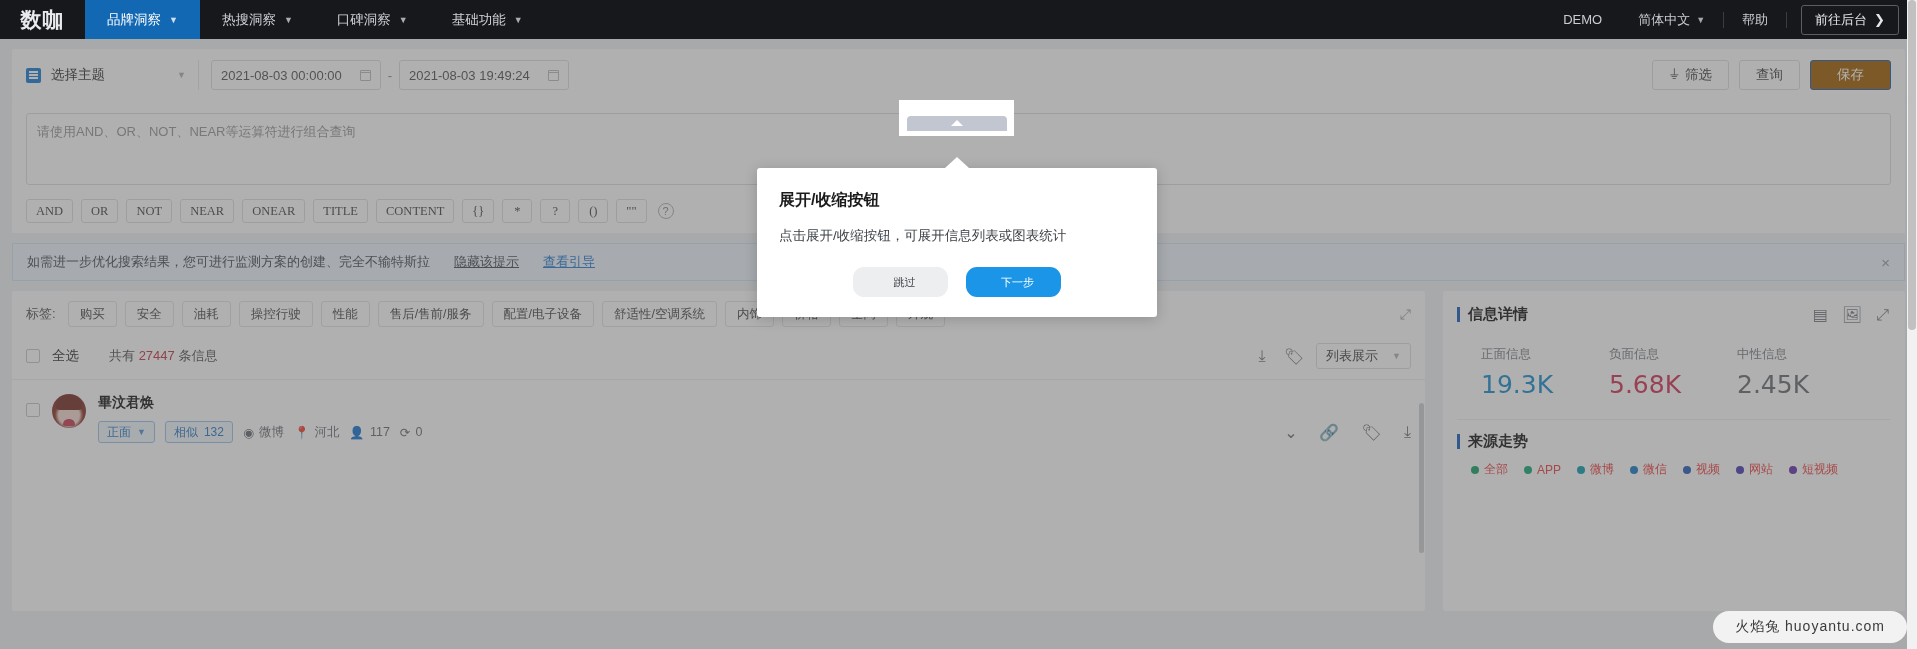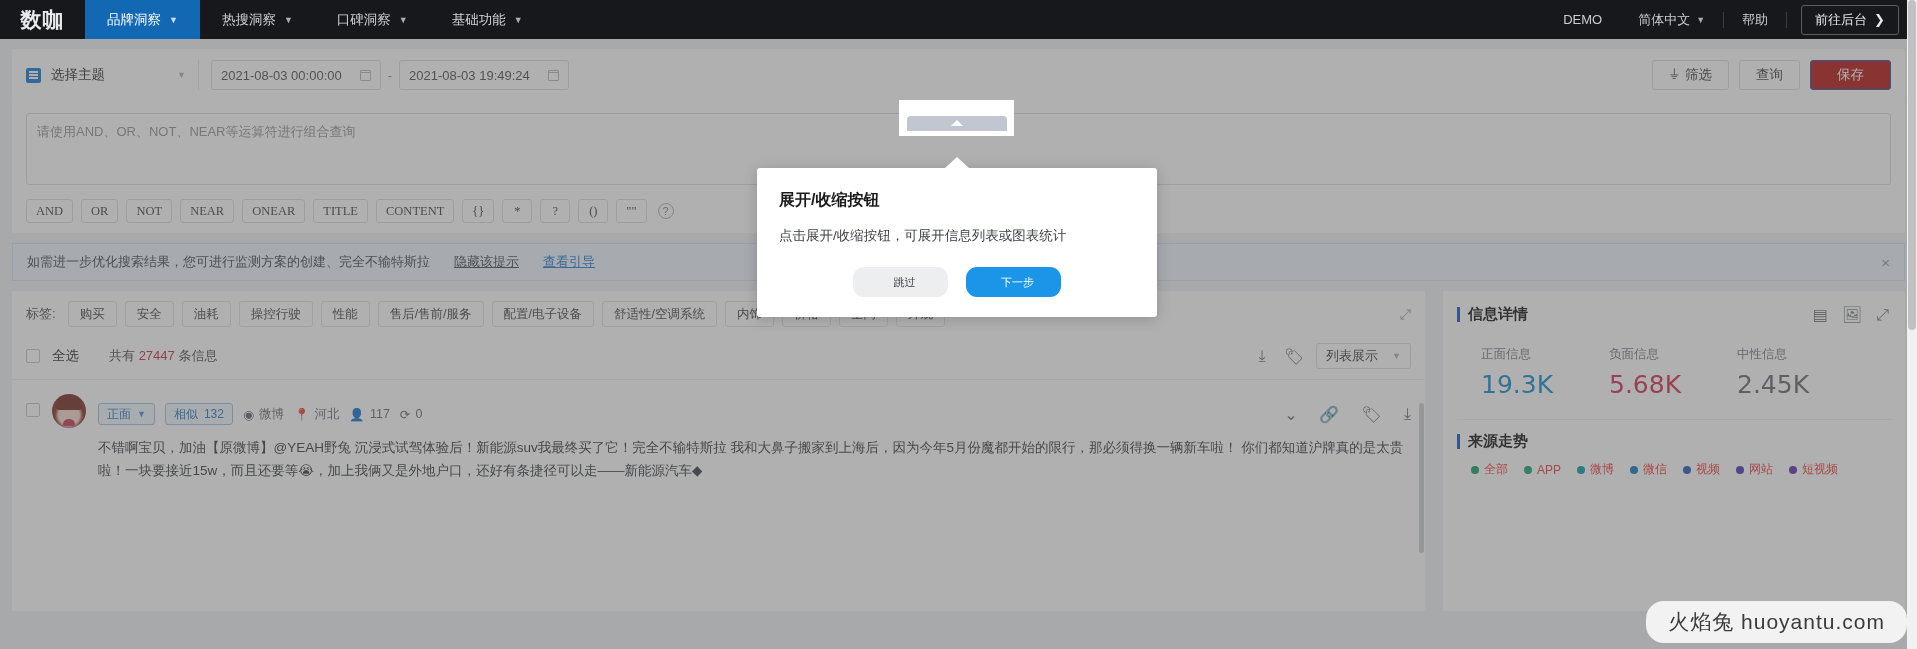--- a/index.html
+++ b/index.html
@@ -66,21 +66,21 @@
   }
   .date-dash { margin: 0 7px; color: #888; font-size: 13px; }
   .cal-ico { width: 11px; height: 11px; border: 1px solid #b9bcc2; border-radius: 1px; position: relative; }
   .cal-ico:before { content:""; position:absolute; left:-1px; top:1px; width:11px; height:1px; background:#b9bcc2; }
   .tb-spacer { flex: 1; }
   .btn {
     height: 30px; padding: 0 16px; border: 1px solid #dcdfe6; background: #fff;
     border-radius: 3px; font-size: 13.5px; color: #444; display: flex; align-items: center; gap: 6px;
     cursor: pointer; margin-left: 10px; font-family: inherit;
   }
-  .btn.primary { background: #b91c1c; border-color: #1b5fc1; color: #fff; padding: 0 26px; }
+  .btn.primary { background: #a16207; border-color: #1b5fc1; color: #fff; padding: 0 26px; }
 
   
   .qpanel { position: relative; z-index: 10; margin: 0 12px; background: #fff; padding: 12px 14px 10px 14px; }
   .qarea {
     width: 100%; height: 72px; border: 1px solid #dcdfe6; border-radius: 3px;
     padding: 9px 10px; font-size: 13px; color: #555; resize: none; font-family: inherit;
     outline: none; background: #fff;
   }
   .qarea::placeholder { color: #999; }
   .ops { display: flex; align-items: center; gap: 8px; margin-top: 10px; flex-wrap: nowrap; }
@@ -167,21 +167,21 @@
   .stat .k { font-size: 12.5px; color: #7b8087; }
   .stat .v { font-size: 25px; margin-top: 7px; font-family: "DejaVu Sans", sans-serif; }
   .sep-line { height: 1px; background: #eef0f2; margin: 20px 14px 0 14px; }
   .legend { display: flex; align-items: center; gap: 16px; padding: 10px 0 0 28px; flex-wrap: wrap; }
   .lg { display: flex; align-items: center; gap: 5px; font-size: 12px; color: #ef4444; }
   .dot { width: 8px; height: 8px; border-radius: 50%; }
 
   .watermark {
     position: absolute; right: 10px; bottom: 6px; z-index: 60;
     background: #f2f2f2; border-radius: 18px; padding: 7px 22px;
-    font-size: 21px; color: #3b3b3b; letter-spacing: 1px; display: flex; align-items: center; gap: 8px;
+    font-size: 14px; color: #3b3b3b; letter-spacing: 1px; display: flex; align-items: center; gap: 8px;
   }
 
   
   .vscroll { position: absolute; right: 1px; top: 112px; width: 5px; height: 150px; background: #cfd2d6; border-radius: 3px; }
   .pagescroll { position: absolute; right: 0; top: 0; width: 10px; height: 649px; background: #f1f1f1; z-index: 70; }
   .pagescroll .thumb { position: absolute; top: 0; left: 1px; width: 8px; height: 330px; background: #c1c1c1; border-radius: 4px; }
 
   
   .hl-window {
     position: absolute; z-index: 45; left: 899px; top: 100px; width: 115px; height: 36px;
@@ -346,20 +346,21 @@
         <div class="seldrop">
           <span>列表展示</span>
           <span class="caret" style="color:#9aa0a8">▼</span>
         </div>
       </div>
 
       <div class="post">
         <span class="cbox" style="margin-top:9px"></span>
         <div class="avatar"></div>
         <div class="pcontent">
+          <div class="pname">畢汶君焕</div>
           <div class="pmeta">
             <div class="chip">
               <span>正面</span>
               <span class="caret">▼</span>
             </div>
             <div class="chip">
               <span>相似</span>
               <span>132</span>
             </div>
             <div class="meta-item">
@@ -379,21 +380,20 @@
               <span>0</span>
             </div>
             <span class="pm-spacer"></span>
             <div class="pacts">
               <span>⌄</span>
               <span>🔗</span>
               <span>🏷</span>
               <span>⤓</span>
             </div>
           </div>
-          <div class="ptext">不错啊宝贝，加油【原微博】@YEAH野兔 沉浸式试驾体验后！新能源suv我最终买了它！完全不输特斯拉 我和大鼻子搬家到上海后，因为今年5月份魔都开始的限行，那必须得换一辆新车啦！ 你们都知道沪牌真的是太贵啦！一块要接近15w，而且还要等😭，加上我俩又是外地户口，还好有条捷径可以走——新能源汽车◆</div>
         </div>
       </div>
 
       <div class="vscroll"></div>
     </div>
 
     <div class="right-card">
       <div class="rhead">
         <span class="rbar"></span>
         <span class="rtitle">信息详情</span>

